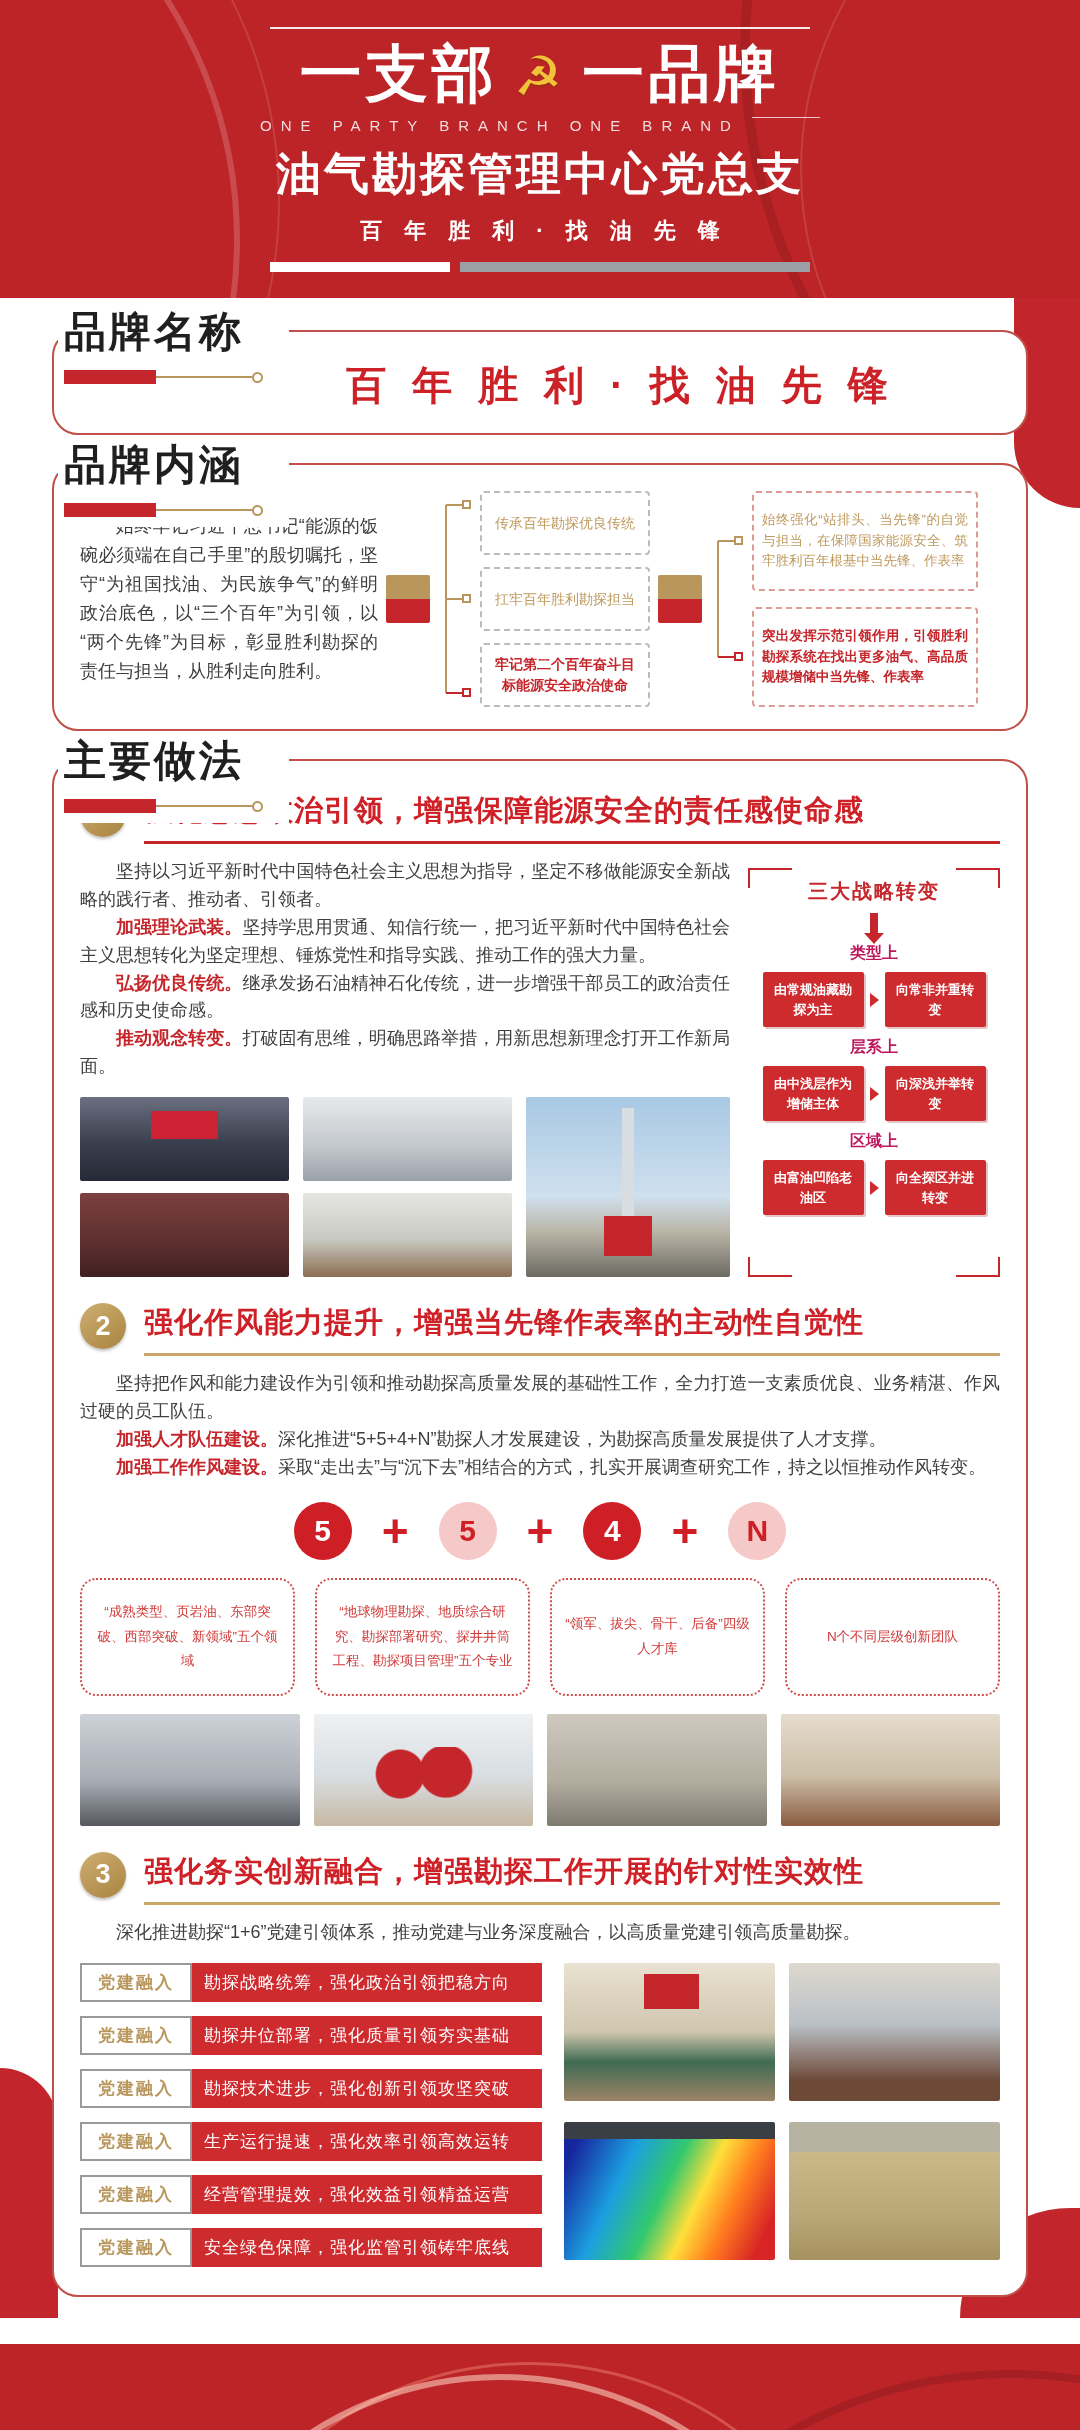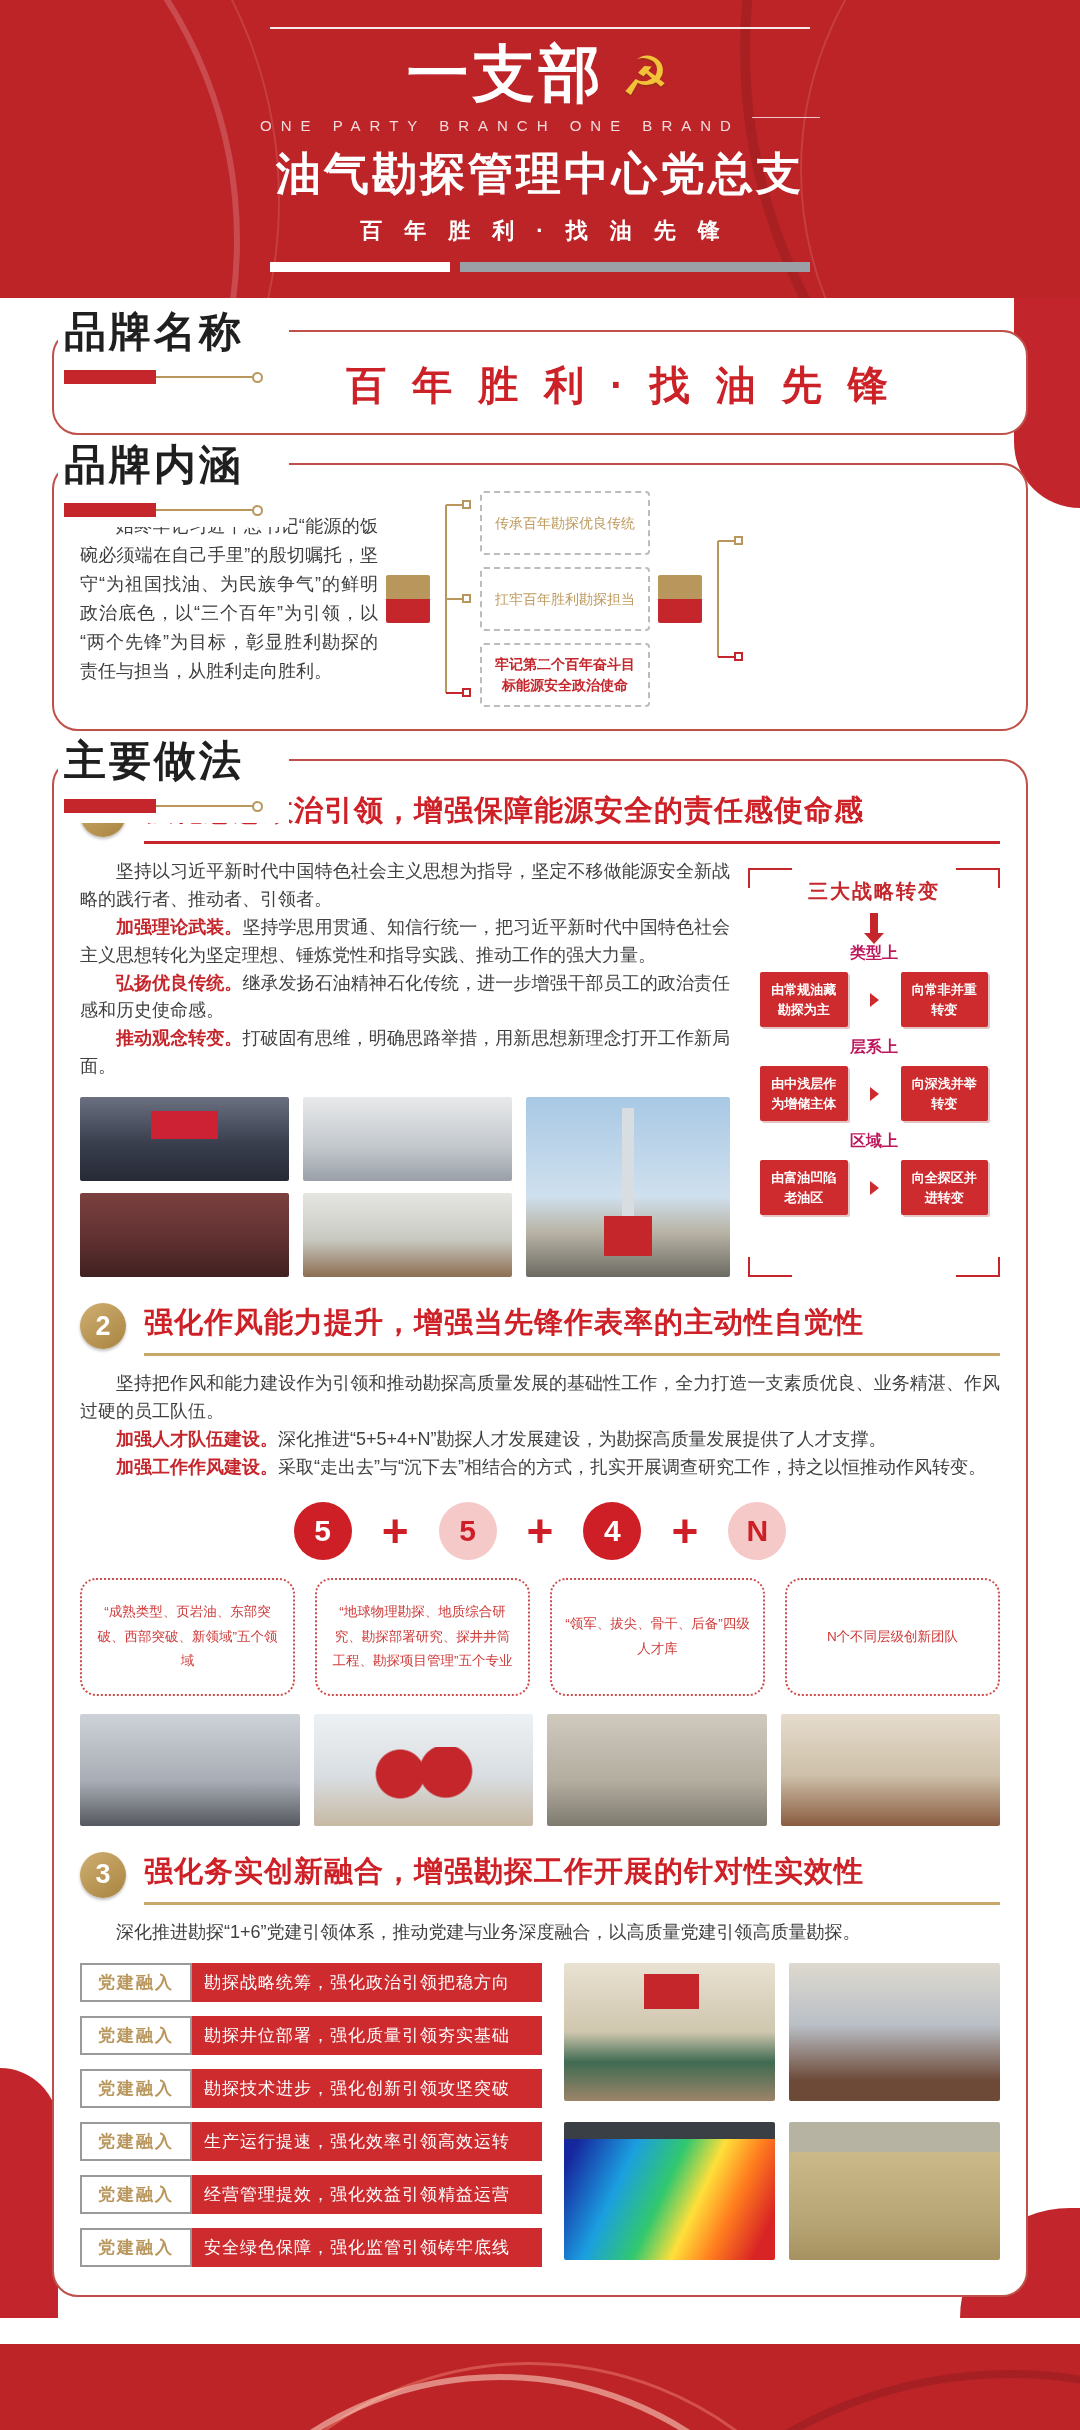--- a/index.html
+++ b/index.html
@@ -97,21 +97,21 @@
   .strategy .br { position:absolute; width:44px; height:20px; border:2px solid #c5262b; }
   .strategy .br.tl { top:6px; left:0; border-right:0; border-bottom:0; }
   .strategy .br.tr { top:6px; right:0; border-left:0; border-bottom:0; }
   .strategy .br.bl { bottom:0; left:0; border-right:0; border-top:0; }
   .strategy .br.brr{ bottom:0; right:0; border-left:0; border-top:0; }
   .strategy-title { text-align:center; font-size:20px; font-weight:900; color:#c5262b; letter-spacing:2px; }
   .down-arrow { width:8px; height:20px; background:#c5262b; margin:8px auto 2px; position:relative; }
   .down-arrow::after { content:""; position:absolute; left:-6px; top:100%; border:10px solid transparent;
                        border-top:11px solid #c5262b; border-bottom:0; }
   .sg-label { text-align:center; font-size:16px; font-weight:900; color:#be185d; margin:10px 0 8px; }
-  .sg-row { display:flex; align-items:center; justify-content:center; gap:22px; }
+  .sg-row { display:flex; align-items:center; justify-content:center; gap:6px; }
   .sg-box { width:101px; background:#ce2b2f; color:#fff; font-size:13px; font-weight:700;
             line-height:1.5; padding:8px 7px; text-align:center; border-radius:2px;
             box-shadow:2px 2px 0 rgba(150,20,20,.25); }
   .sg-tri { width:0; height:0; border-left:9px solid #ce2b2f; border-top:7px solid transparent;
             border-bottom:7px solid transparent; flex:none; }
 
   
   .photo { border-radius:2px; background:#ccc; }
   .photos1 { display:flex; gap:14px; margin-top:16px; }
   .ph-stack { display:flex; flex-direction:column; gap:12px; flex:1; }
@@ -183,20 +183,21 @@
   <div class="hdr">
     <div class="streak s1"></div>
     <div class="streak s2"></div>
     <div class="streak s3"></div>
     <div class="streak s4"></div>
     <div class="hdr-inner">
       <div class="hdr-topline"></div>
       <div class="hdr-title">
         <span>一支部</span>
         <span class="emblem">☭</span>
+        <span>一品牌</span>
       </div>
       <div class="hdr-en">
         <span class="txt">ONE PARTY BRANCH ONE BRAND</span>
         <span class="ln"></span>
       </div>
       <div class="hdr-org">油气勘探管理中心党总支</div>
       <div class="hdr-slogan">百年胜利·找油先锋</div>
       <div class="hdr-bars">
         <div class="w"></div>
         <div class="g"></div>
@@ -258,20 +259,24 @@
           <span class="pt">两个</span>
           <span class="pb">先锋</span>
         </div>
         <svg class="conn" width="34" height="216" viewBox="0 0 34 216">
           <line x1="8" y1="50" x2="8" y2="166" stroke="#b8965c" stroke-width="2"></line>
           <line x1="8" y1="50" x2="26" y2="50" stroke="#b8965c" stroke-width="2"></line>
           <line x1="8" y1="166" x2="26" y2="166" stroke="#c5262b" stroke-width="2"></line>
           <rect x="25" y="46" width="7" height="7" fill="#fff" stroke="#b8965c" stroke-width="2"></rect>
           <rect x="25" y="162" width="7" height="7" fill="#fff" stroke="#c5262b" stroke-width="2"></rect>
         </svg>
+        <div class="dash-col right">
+          <div class="dash-box gold">始终强化“站排头、当先锋”的自觉与担当，在保障国家能源安全、筑牢胜利百年根基中当先锋、作表率</div>
+          <div class="dash-box red">突出发挥示范引领作用，引领胜利勘探系统在找出更多油气、高品质规模增储中当先锋、作表率</div>
+        </div>
       </div>
     </section>
 
     <section class="sec">
       <div class="sec-head">
         <h2>主要做法</h2>
         <div class="head-deco">
           <span class="bar"></span>
           <span class="line"></span>
           <span class="ring"></span>

